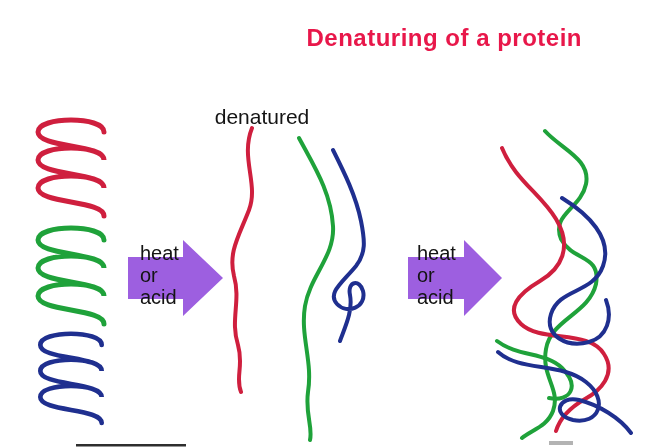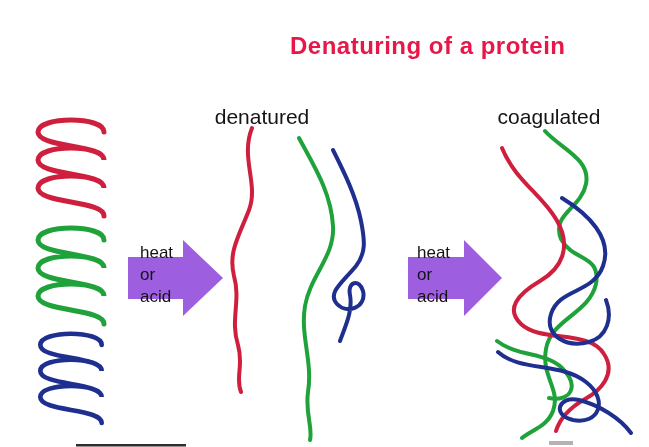--- a/index.html
+++ b/index.html
@@ -4,32 +4,32 @@
 <style>
   html,body { margin:0; padding:0; background:#ffffff; }
   .stage {
     position:relative;
     width:649px; height:447px;
     background:var(--color-background,#ffffff);
     font-family:"Liberation Sans", sans-serif;
     overflow:hidden;
   }
   .title {
-    position:absolute; left:290px; top:32px; width:292px;
-    text-align:left; font-size:24px; font-weight:bold;
+    position:absolute; left:290px; top:24px; width:292px;
+    text-align:right; font-size:24px; font-weight:bold;
     color:var(--color-title,#e8174a); letter-spacing:0.5px;
   }
   .stage-label {
     position:absolute; font-size:21px; font-weight:normal;
     color:var(--color-text,#141414);
   }
   .label-denatured  { left:198px; top:105px; width:128px; text-align:center; }
   .label-coagulated { left:482px; top:105px; width:134px; text-align:center; }
   .arrow-text {
-    position:absolute; font-size:17px; line-height:22px;
+    position:absolute; font-size:20px; line-height:22px;
     color:var(--color-text,#141414);
   }
   .arrow-text span { display:block; }
   .arrow-text-1 { left:140px; top:242px; }
   .arrow-text-2 { left:417px; top:242px; }
   svg.art { position:absolute; left:0; top:0; }
   .coil   { fill:none; stroke-width:5; stroke-linecap:round; }
   .strand { fill:none; stroke-width:4; stroke-linecap:round; stroke-linejoin:round; }
   .stroke-red   { stroke:var(--color-red,#cf1f3e); }
   .stroke-green { stroke:var(--color-green,#1fa23a); }
@@ -67,21 +67,20 @@
     </g>
 
     <rect x="76" y="444" width="110" height="2.5" fill="#2e2e2e"></rect>
     <rect x="549" y="441" width="24" height="4" fill="#8a8a8a" opacity="0.65"></rect>
   </svg>
 
   <div class="title">Denaturing of a protein</div>
 
   <div class="stage-label label-denatured">denatured</div>
 
-  <div class="stage-label label-coagulated">coagulated</div>
 
   <div class="arrow-text arrow-text-1">
     <span>heat</span>
     <span>or</span>
     <span>acid</span>
   </div>
 
   <div class="arrow-text arrow-text-2">
     <span>heat</span>
     <span>or</span>

